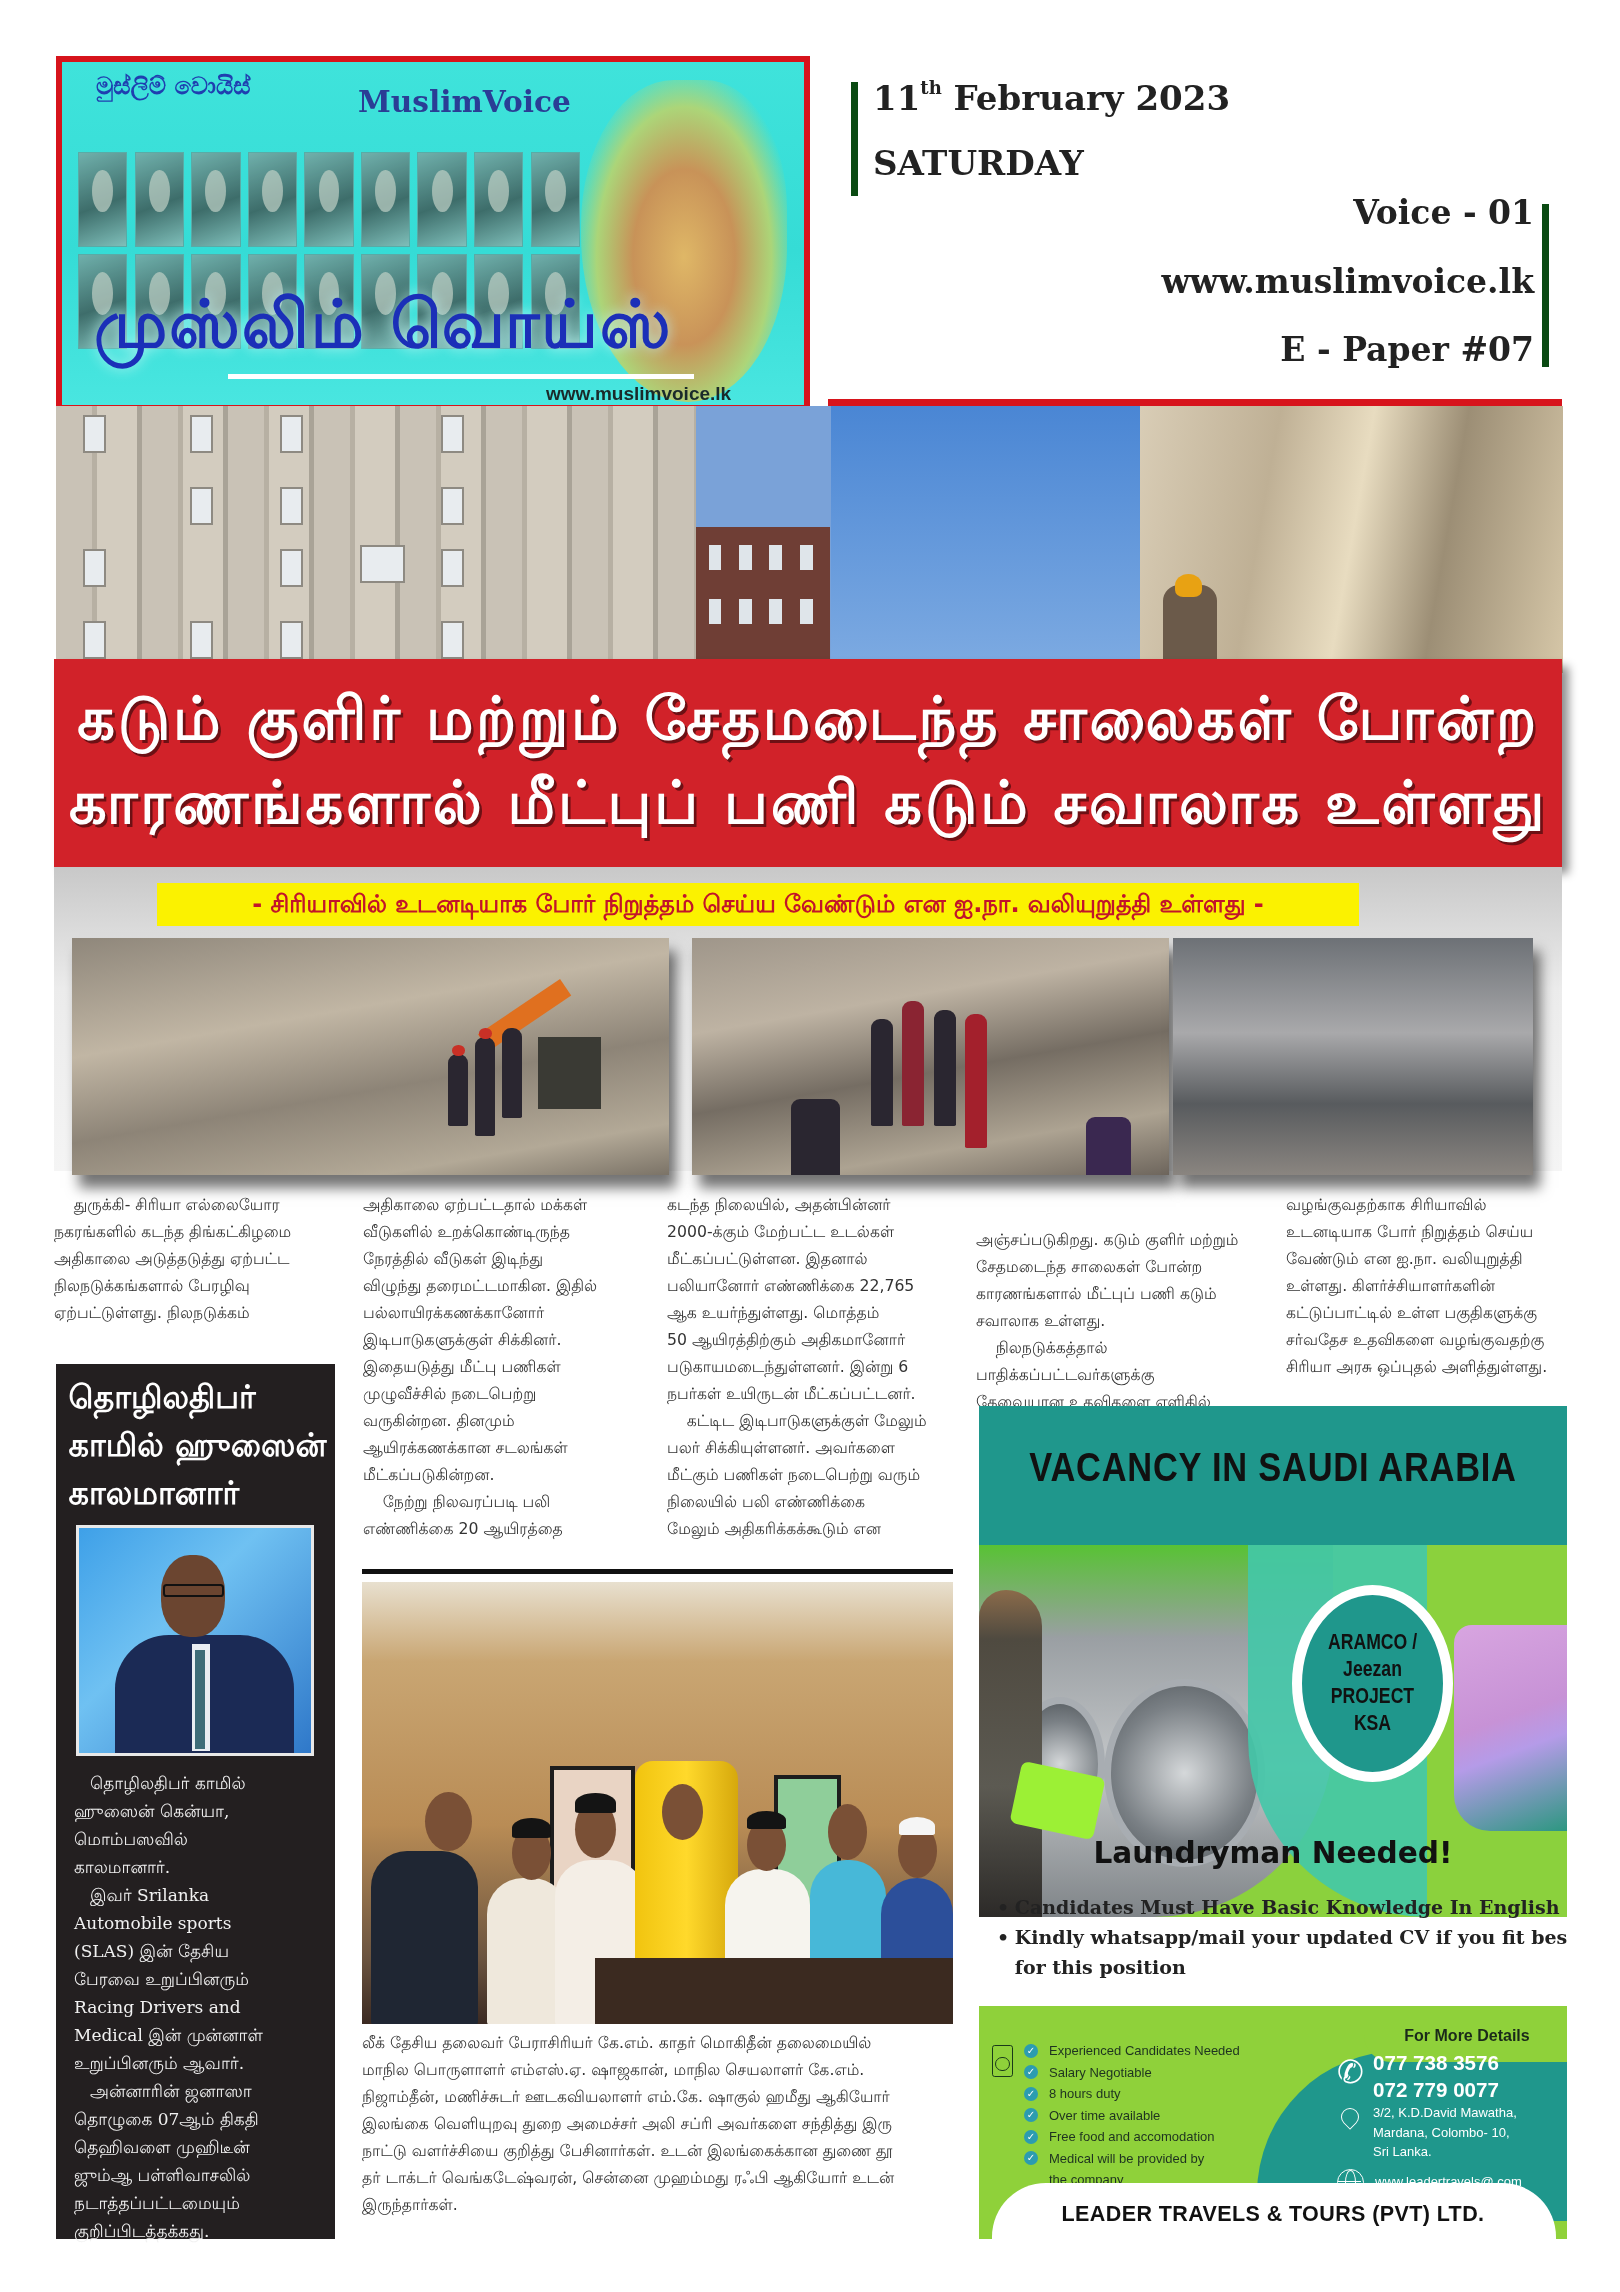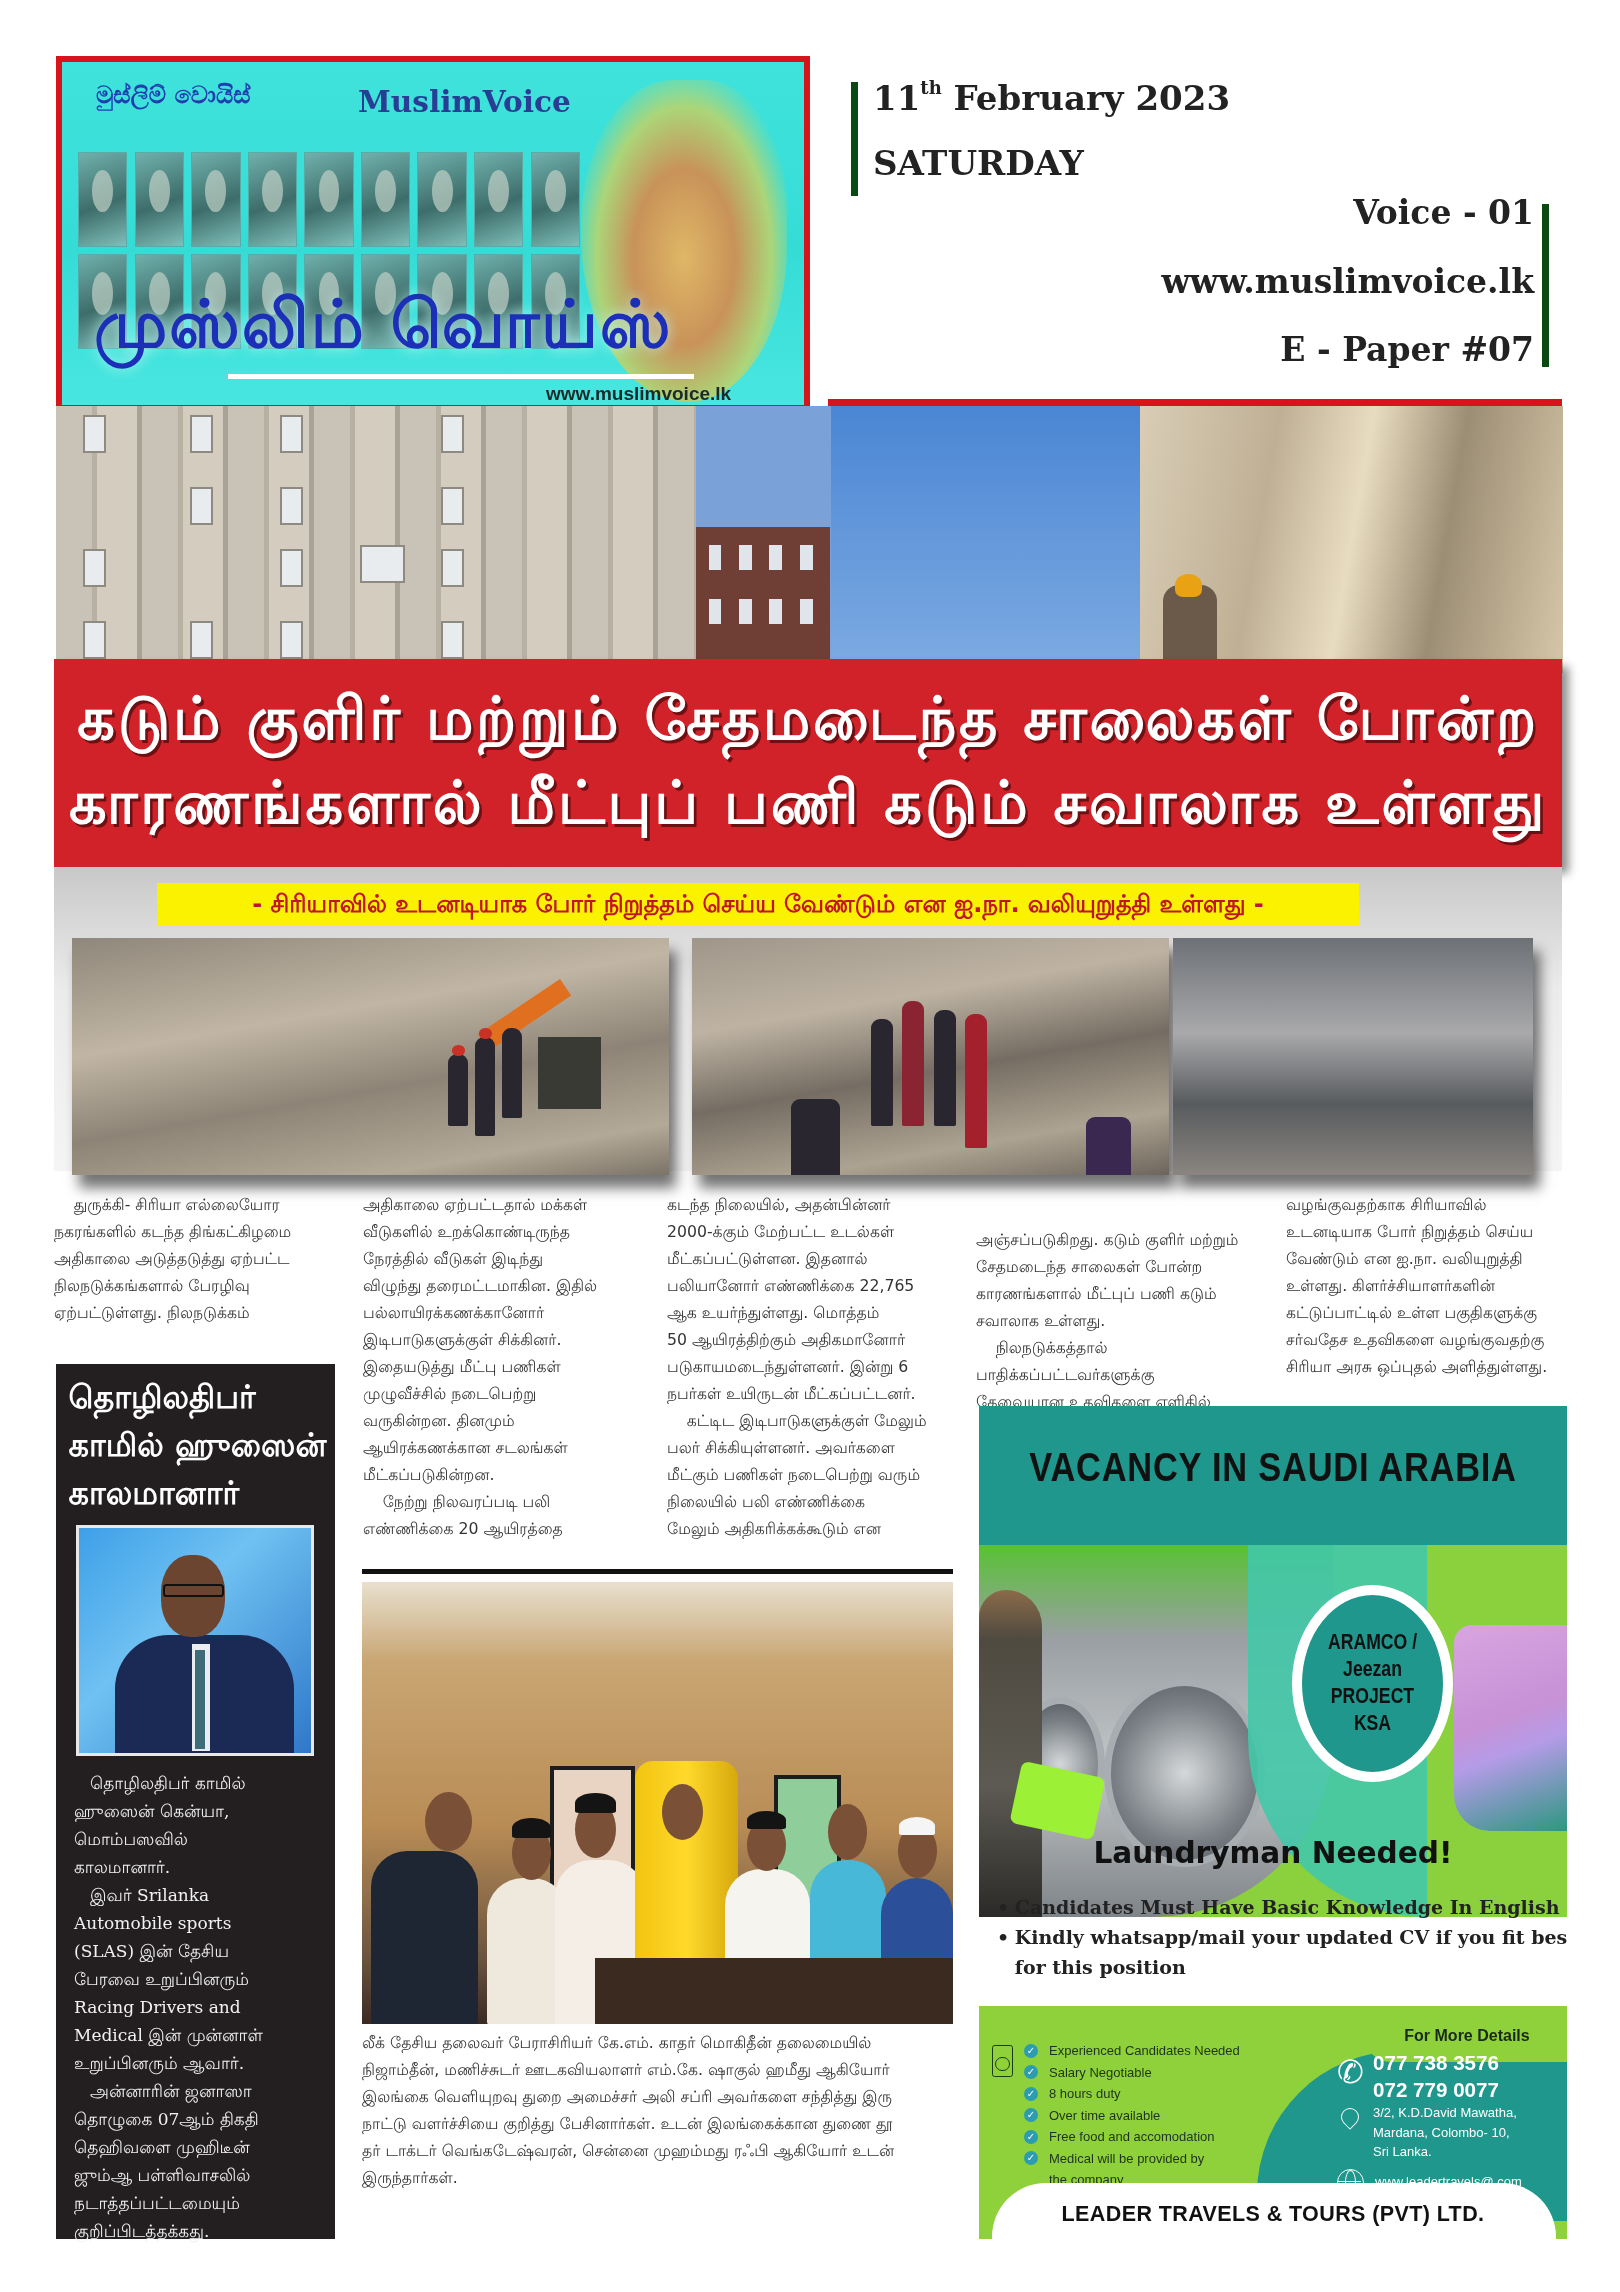--- a/index.html
+++ b/index.html
@@ -2,21 +2,21 @@
 <html style="font-size:14.3px"><head>
 <meta charset="utf-8">
 <style>
   * { box-sizing: border-box; margin: 0; padding: 0; }
   html, body { width: 1620px; height: 2293px; background: #ffffff; overflow: hidden; }
   body { position: relative; font-family: "DejaVu Sans", sans-serif; color: #222; }
   .abs { position: absolute; }
 
   
   #masthead { left: 56px; top: 56px; width: 754px; height: 355px; border: 6.3px solid #d7141c; background: linear-gradient(180deg, #3fe3db 0%, #35dcd6 55%, #49e6e0 100%); overflow: hidden; }
-  #mh-sinhala { left: 34px; top: 19px; font-size: 24px; color: #1f3fb0; font-weight: bold; font-family: "DejaVu Sans", sans-serif; }
+  #mh-sinhala { left: 34px; top: 10px; font-size: 24px; color: #1f3fb0; font-weight: bold; font-family: "DejaVu Sans", sans-serif; }
   #mh-english { left: 296px; top: 21.5px; font-size: 29.6px; color: #2a3d95; font-family: "DejaVu Serif", serif; font-weight: bold; }
   #mh-portraits { left: 16px; top: 90px; width: 502px; height: 197px; display: grid; grid-template-columns: repeat(9, 1fr); grid-template-rows: 1fr 1fr; gap: 7.2px; opacity: 0.85; }
   .portrait { background: linear-gradient(160deg, #7aa9a5 0%, #3f5a58 55%, #8cbab5 100%); border: 1.8px solid #5fa39e; position: relative; }
   .portrait::after { content: ""; position: absolute; left: 28%; top: 18%; width: 44%; height: 46%; border-radius: 50%; background: #d8cfc3; opacity: 0.7; }
   #mh-map { left: 519px; top: 18px; width: 206px; height: 322px; background: radial-gradient(ellipse at 50% 55%, #f2b35a 0%, #d88a4a 35%, #b8d46e 60%, rgba(80,220,215,0) 78%); border-radius: 45% 40% 48% 52%; opacity: 0.9; }
   #mh-tamil { left: 32px; top: 224px; font-size: 66px; font-weight: bold; color: #1b2fb8; letter-spacing: 1.8px; font-family: "DejaVu Sans", sans-serif; text-shadow: 0 0 12.5px #bdf6f3; }
   #mh-underline { left: 166px; top: 312px; width: 466px; height: 4.5px; background: #ffffff; }
   #mh-url { left: 484px; top: 321px; font-size: 19px; color: #1a2a2a; font-family: "Liberation Sans", sans-serif; font-weight: bold; }
 
   
@@ -347,20 +347,21 @@
   <div class="mp-cap" style="left:385px;top:229px;width:39px;height:18px"></div>
   <div class="mp-man" style="left:448px;top:278px;width:76px;height:165px;background:#47b8d8"></div>
   <div class="mp-head" style="left:466px;top:222px;width:39px;height:56px"></div>
   <div class="mp-man" style="left:519px;top:296px;width:72px;height:147px;background:#2c4f9a"></div>
   <div class="mp-head" style="left:536px;top:242px;width:39px;height:54px"></div>
   <div class="mp-cap" style="left:537px;top:235px;width:36px;height:18px;background:#f5f5f5"></div>
   <div id="mp-table"></div>
 </div>
 <div id="meeting-caption" class="abs">
     <p>லீக் தேசிய தலைவர் பேராசிரியர் கே.எம். காதர் மொகிதீன் தலைமையில்</p>
+    <p>மாநில பொருளாளர் எம்எஸ்.ஏ. ஷாஜகான், மாநில செயலாளர் கே.எம்.</p>
     <p>நிஜாம்தீன், மணிச்சுடர் ஊடகவியலாளர் எம்.கே. ஷாகுல் ஹமீது ஆகியோர்</p>
     <p>இலங்கை வெளியுறவு துறை அமைச்சர் அலி சப்ரி அவர்களை சந்தித்து இரு</p>
     <p>நாட்டு வளர்ச்சியை குறித்து பேசினார்கள். உடன் இலங்கைக்கான துணை தூ</p>
     <p>தர் டாக்டர் வெங்கடேஷ்வரன், சென்னை முஹம்மது ரஃபி ஆகியோர் உடன்</p>
     <p>இருந்தார்கள்.</p>
   </div>
 
 <div id="ad" class="abs">
   <div id="ad-top" class="abs"></div>
   <div id="ad-title" class="abs">VACANCY IN SAUDI ARABIA</div>

